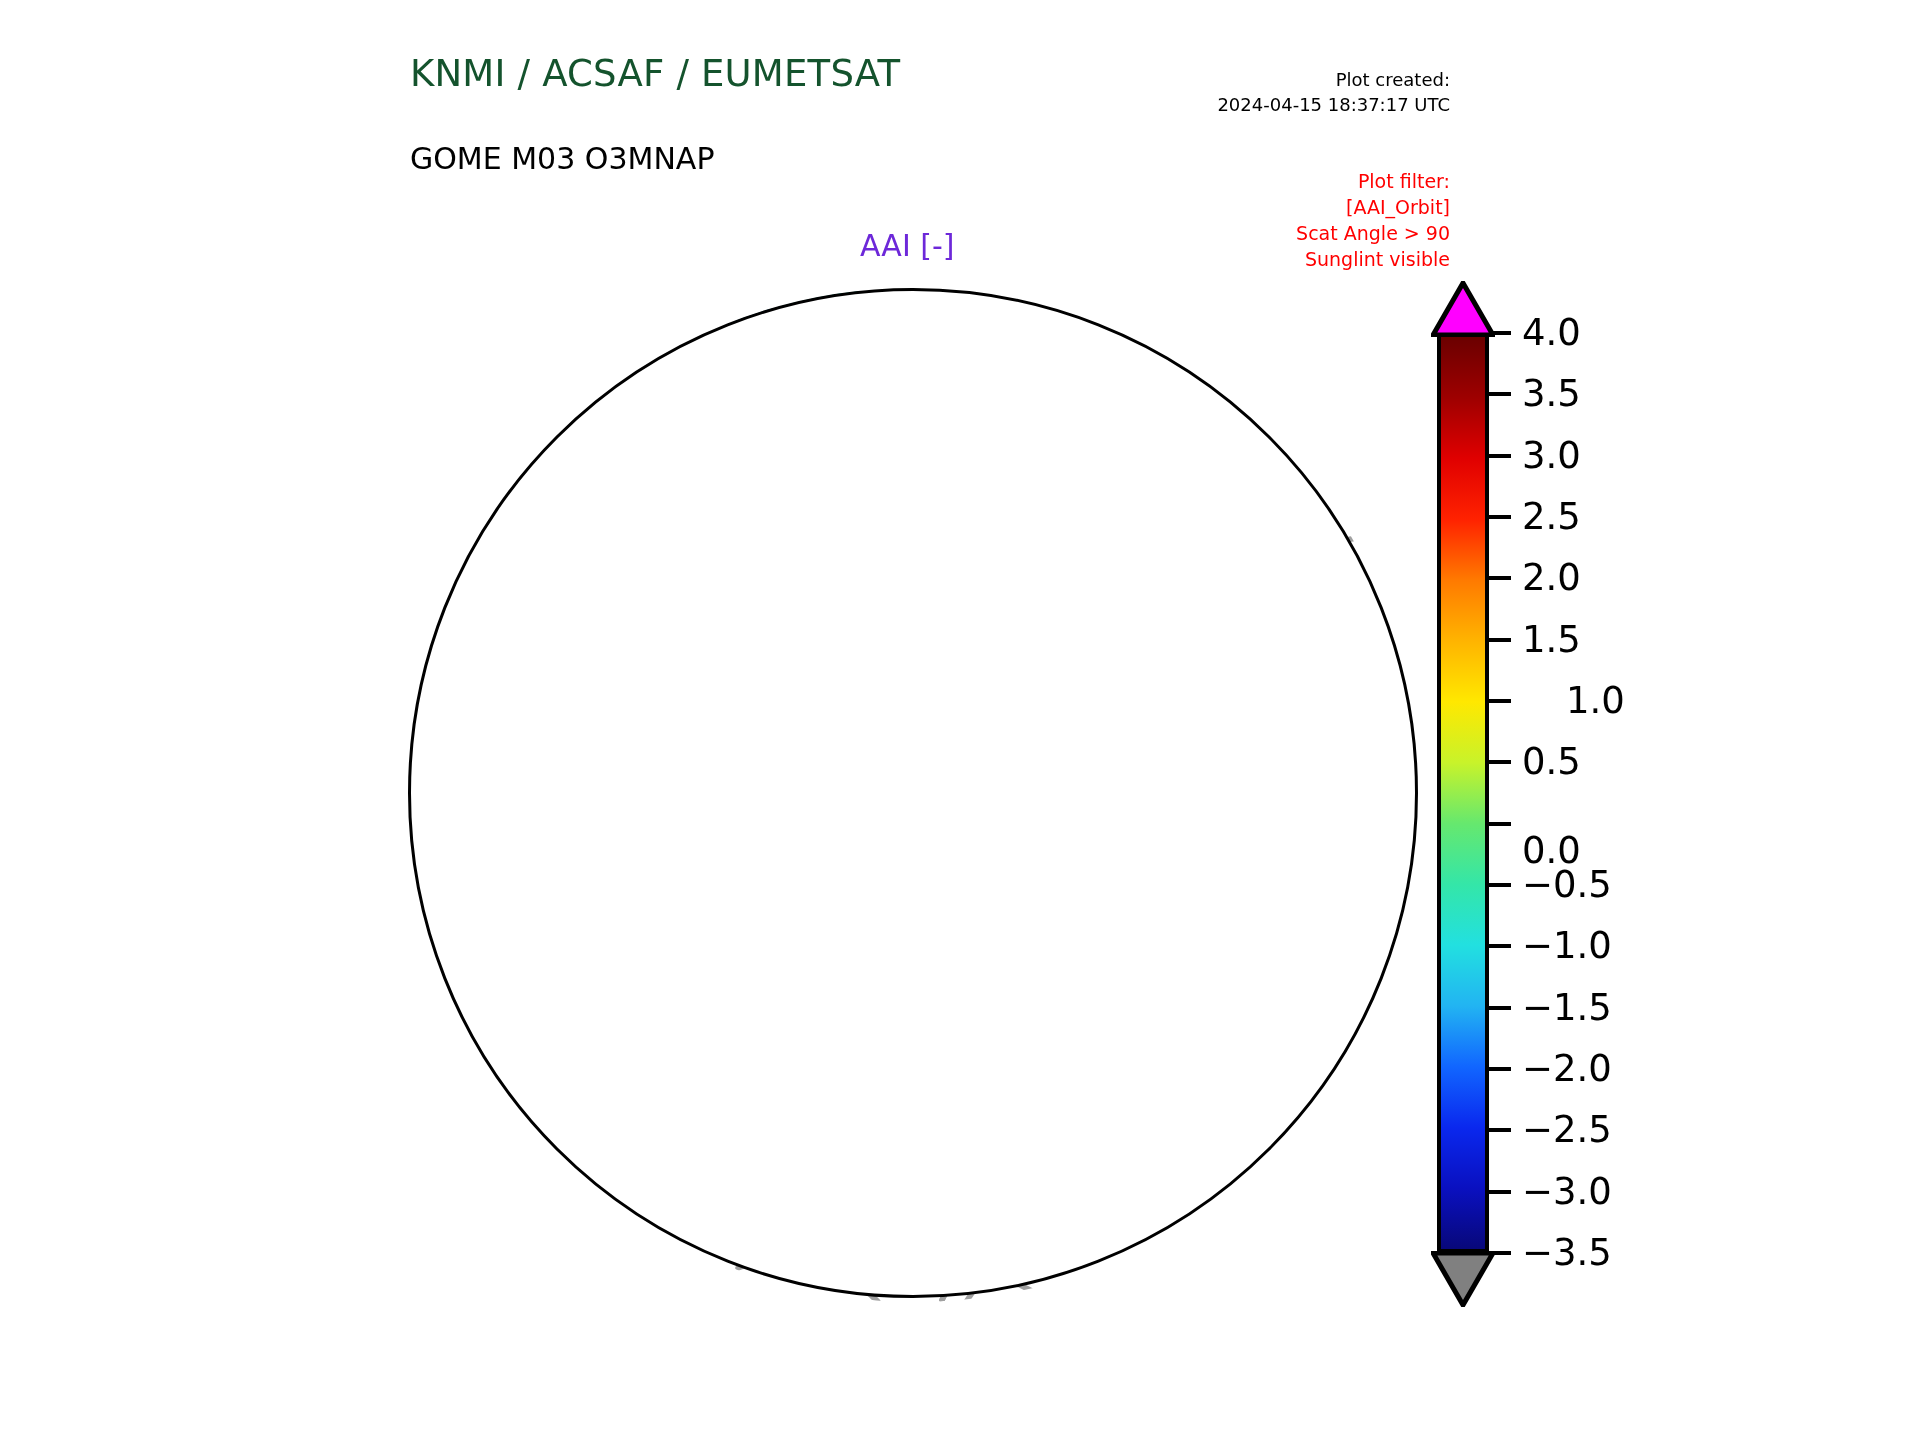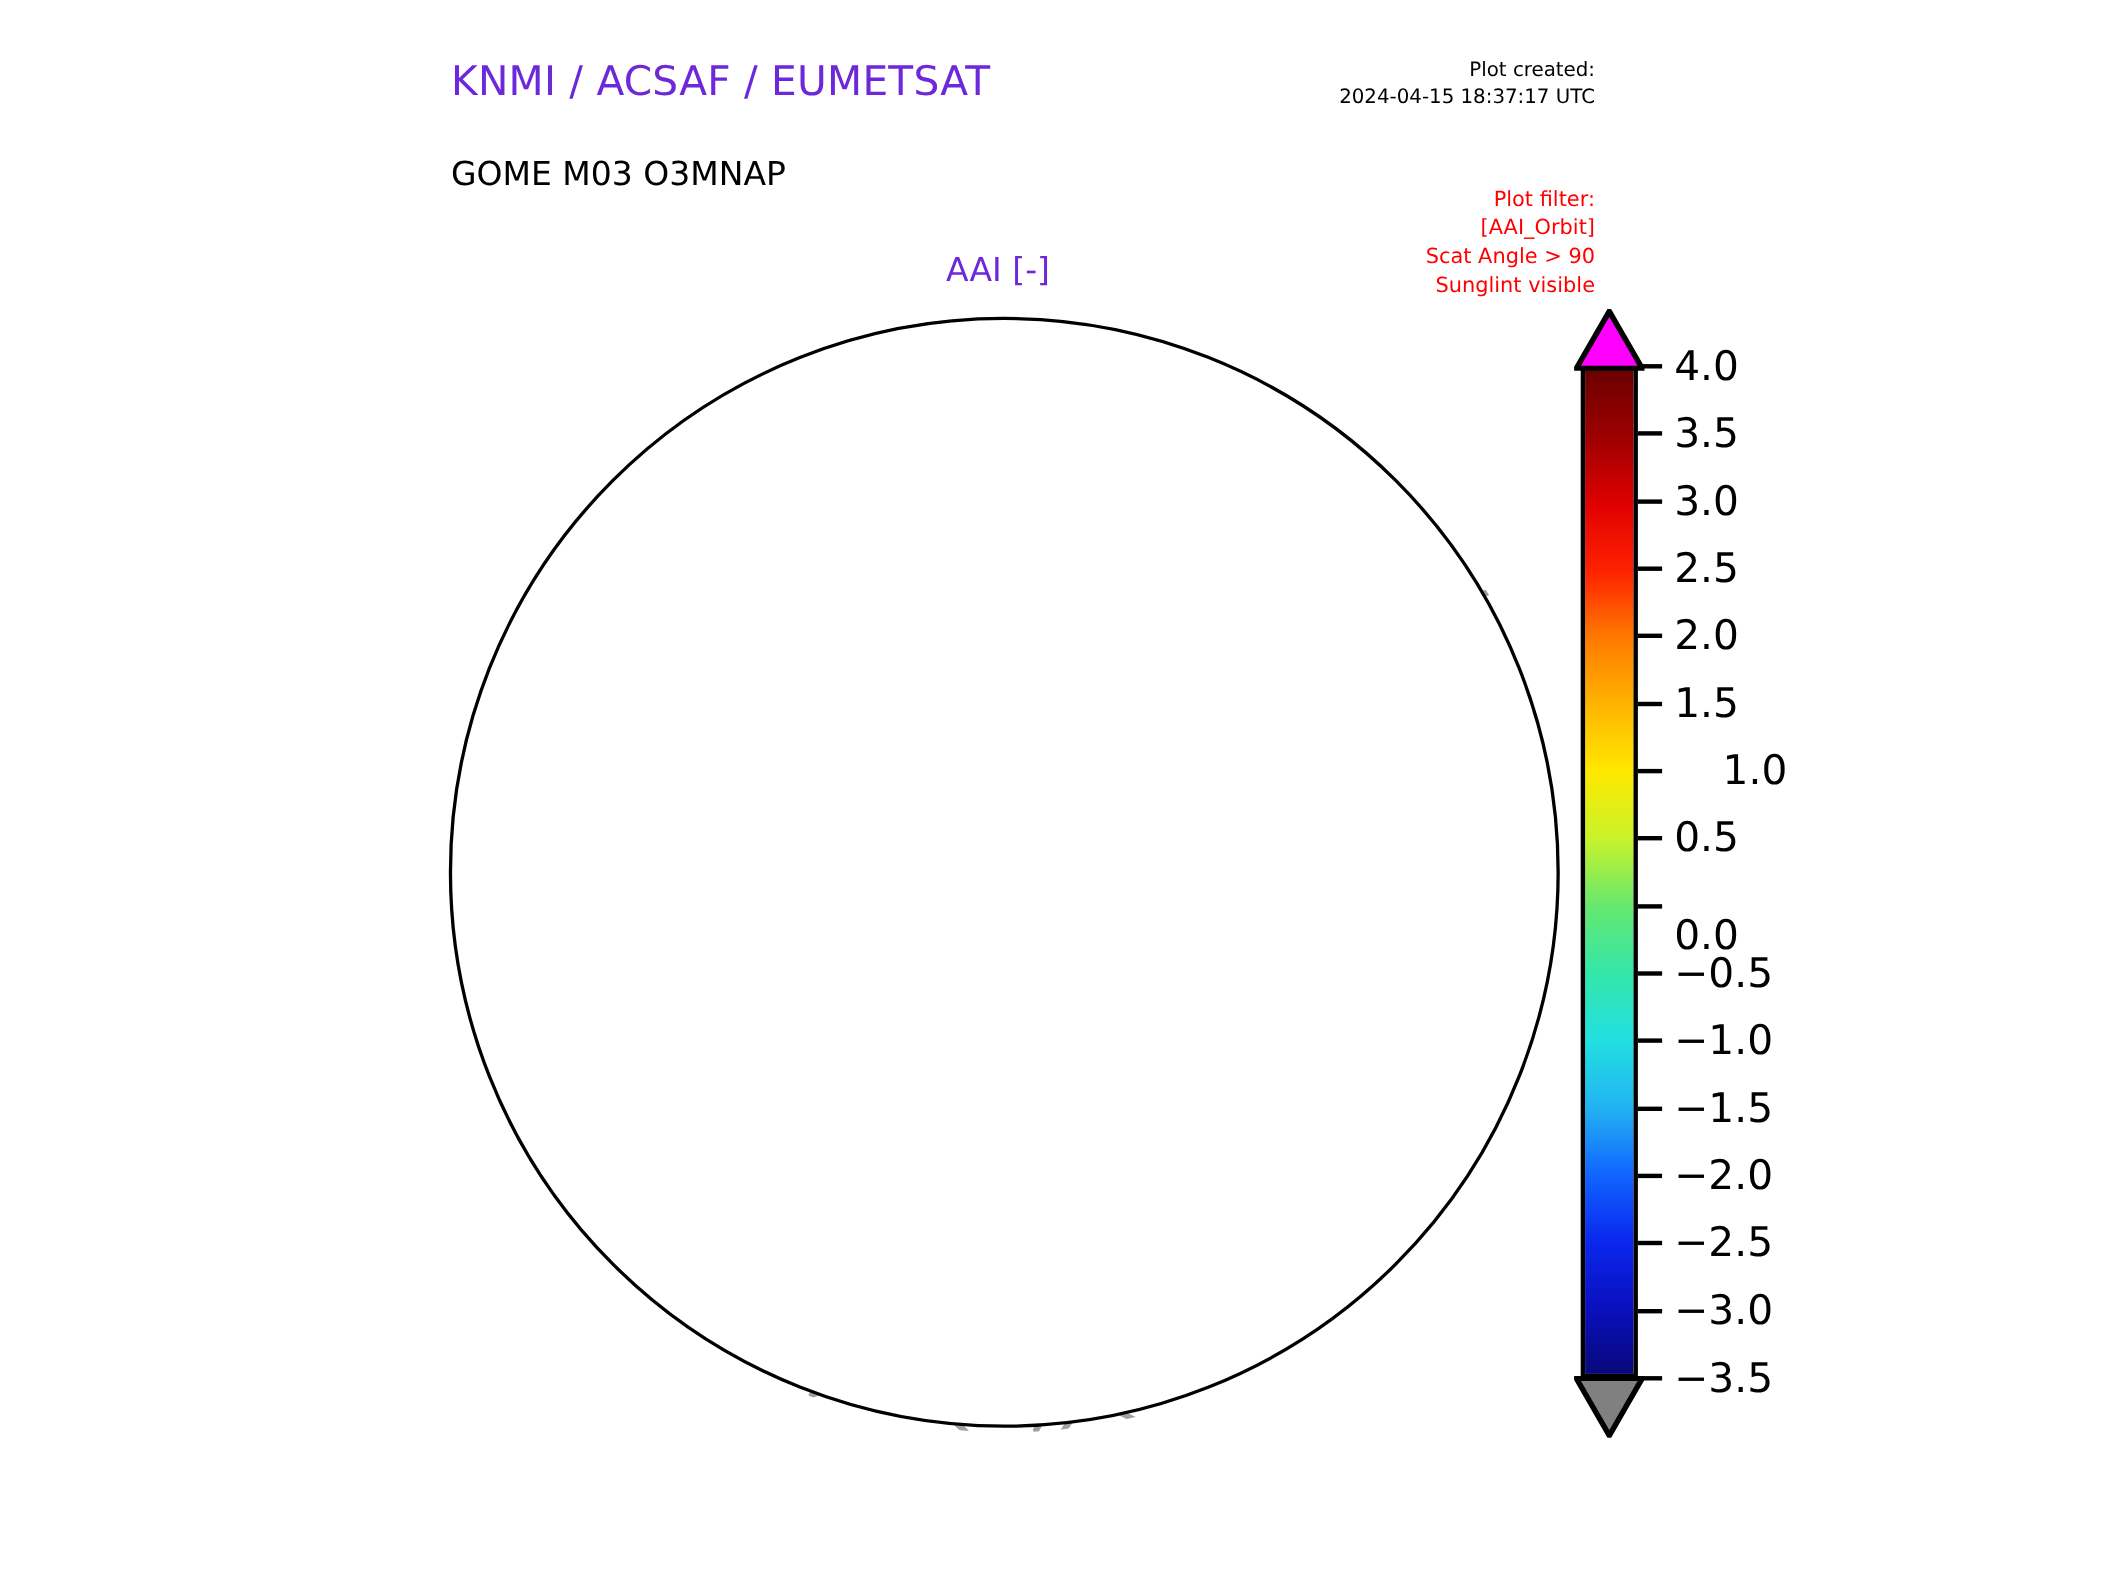--- a/index.html
+++ b/index.html
@@ -2,25 +2,25 @@
 <html><head>
 <meta charset="utf-8">
 <style>
   html,body{margin:0;padding:0;background:#ffffff;}
   body{width:1920px;height:1440px;position:relative;overflow:hidden;
        font-family:"DejaVu Sans","Liberation Sans",sans-serif;color:#000;}
 
   .abs{position:absolute;}
 
   
-  #org-title{left:410px;top:52px;font-size:37px;color:#6d28d9;letter-spacing:0.2px;white-space:nowrap;}
+  #org-title{left:410px;top:52px;font-size:37px;color:#14532d;letter-spacing:0.2px;white-space:nowrap;}
   #product-block{left:410px;top:138px;font-size:30px;line-height:42px;color:#000;white-space:nowrap;}
   #quantity-label{left:860px;top:228px;font-size:30px;color:#6d28d9;white-space:nowrap;}
 
-  #created-block{left:1160px;top:51px;width:290px;text-align:right;font-size:18px;line-height:25px;color:#000;}
+  #created-block{left:1160px;top:67px;width:290px;text-align:right;font-size:18px;line-height:25px;color:#000;}
   #filter-block{left:1180px;top:168px;width:270px;text-align:right;font-size:19px;line-height:26px;color:#ff0000;}
 
   
   #map-area{left:408px;top:288px;width:1014px;height:1014px;}
   #globe-disc{position:absolute;left:0;top:0;width:1010px;height:1010px;
               border:3px solid #000;border-radius:50%;background:#fff;box-sizing:border-box;}
   #globe-clip{position:absolute;left:0;top:0;width:1014px;height:1014px;border-radius:50%;overflow:hidden;}
   #coastlines,#swath-layer{position:absolute;left:0;top:0;width:1014px;height:1014px;}
 
   

